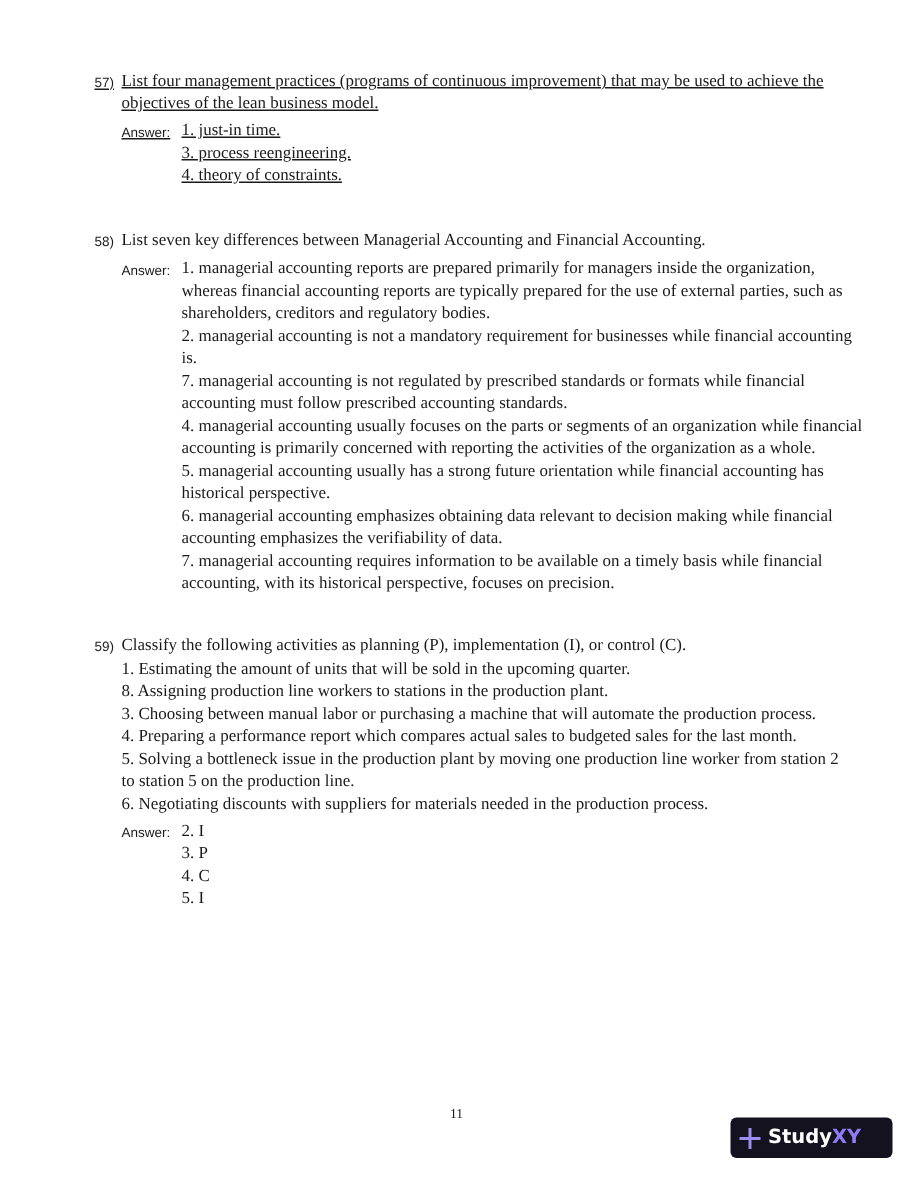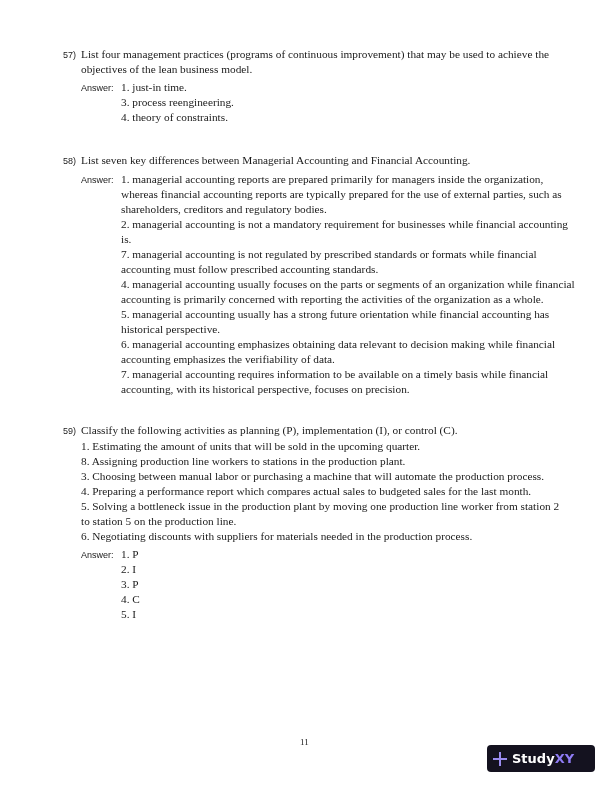--- a/index.html
+++ b/index.html
@@ -26,21 +26,21 @@
     }
     .badge .plus { position: relative; width: 14px; height: 14px; margin-left: 6px; margin-right: 5px; }
     .badge .plus::before, .badge .plus::after { content: ""; position: absolute; background: #9b8cf0; }
     .badge .plus::before { left: 6px; top: 0; width: 2px; height: 14px; }
     .badge .plus::after { left: 0; top: 6px; width: 14px; height: 2px; }
     .badge .xy { color: #8f7cf5; }
   </style>
 </head>
 <body>
 
-<div class="q" style="top:47px;">
+<div class="q" style="top:47px;text-decoration:underline;">
   <div class="qline">
     <span class="qnum">57)</span>
     <span class="qtext">List four management practices (programs of continuous improvement) that may be used to achieve the objectives of the lean business model.</span>
   </div>
   <div class="ans">
     <span class="anslabel">Answer:</span>
     <div class="anslist">
       <div class="ansitem">1. just-in time.</div>
       <div class="ansitem">3. process reengineering.</div>
       <div class="ansitem">4. theory of constraints.</div>
@@ -76,21 +76,20 @@
     <div>1. Estimating the amount of units that will be sold in the upcoming quarter.</div>
     <div>8. Assigning production line workers to stations in the production plant.</div>
     <div>3. Choosing between manual labor or purchasing a machine that will automate the production process.</div>
     <div>4. Preparing a performance report which compares actual sales to budgeted sales for the last month.</div>
     <div>5. Solving a bottleneck issue in the production plant by moving one production line worker from station 2 to station 5 on the production line.</div>
     <div>6. Negotiating discounts with suppliers for materials needed in the production process.</div>
   </div>
   <div class="ans">
     <span class="anslabel">Answer:</span>
     <div class="anslist">
-      <div class="ansitem">1. P</div>
       <div class="ansitem">2. I</div>
       <div class="ansitem">3. P</div>
       <div class="ansitem">4. C</div>
       <div class="ansitem">5. I</div>
     </div>
   </div>
 </div>
 
 <div class="pagenum">11</div>
 

